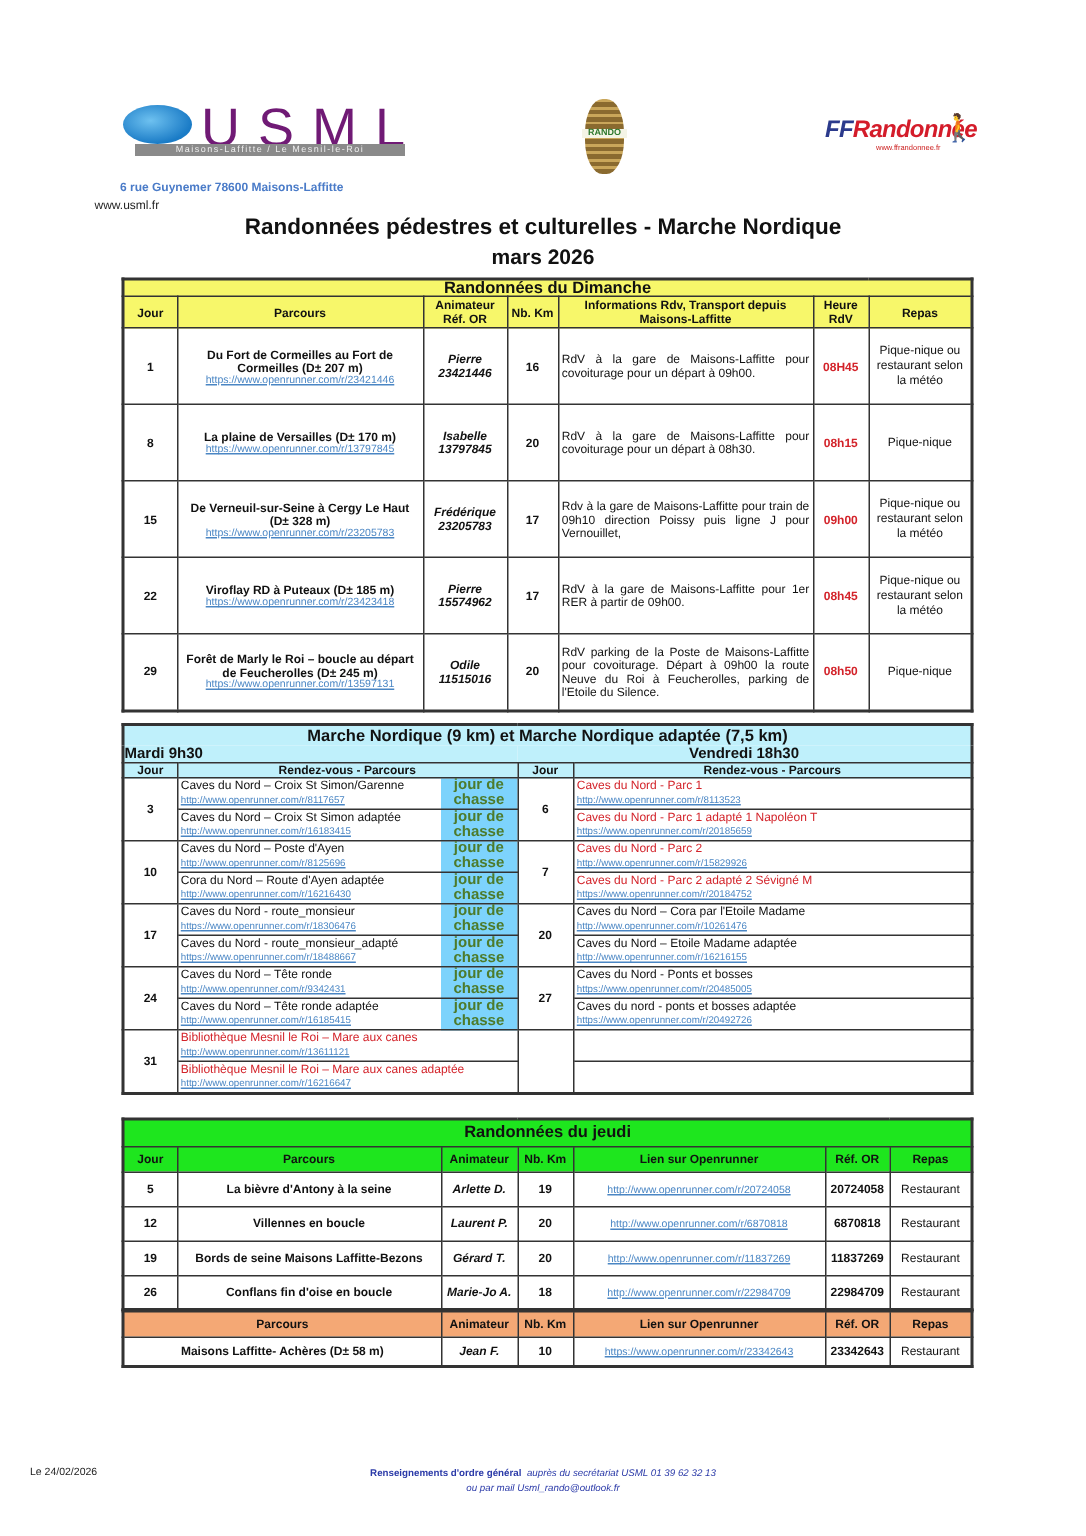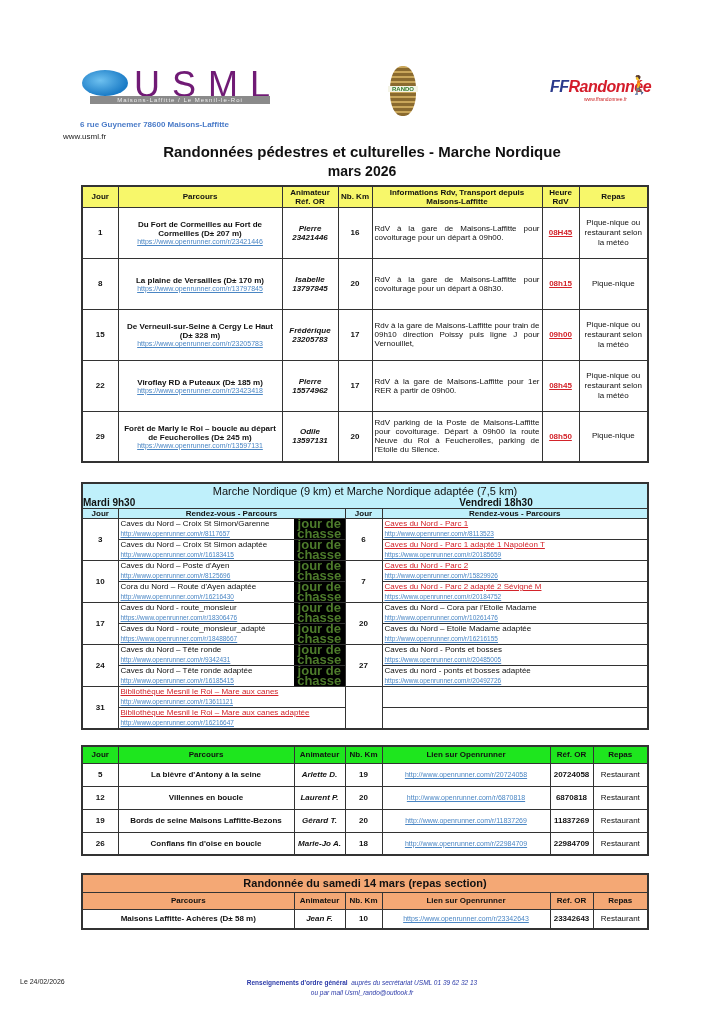--- a/index.html
+++ b/index.html
@@ -24,41 +24,41 @@
   .website { position: absolute; left: 63px; top: 132px; font-size: 8px; color: #222; }
 
   .title { position: absolute; left: 0; width: 724px; top: 143px; text-align: center; font-size: 15px; font-weight: bold; }
   .subtitle { position: absolute; left: 0; width: 724px; top: 163px; text-align: center; font-size: 14px; font-weight: bold; }
 
   table { border-collapse: collapse; position: absolute; left: 81px; width: 566px; table-layout: fixed; }
   td, th { border: 1px solid #333; font-size: 8px; padding: 0 2px; vertical-align: middle; }
   .center { text-align: center; }
   .b { font-weight: bold; }
   .i { font-style: italic; }
-  .red { color: #d3232a; text-decoration: underline; }
+  .red { color: #d3232a; }
   .link { color: #4a86c4; text-decoration: underline; font-size: 7px; }
   .just { text-align: justify; }
 
   
   #t-dim { top: 185px; border: 2px solid #333; }
   #t-dim .hdr { background: #f7f76a; }
   #t-dim .title-row td { font-size: 11px; font-weight: bold; text-align: center; height: 11px; line-height: 10px; padding: 0; }
   #t-dim .head-row th { font-size: 8px; font-weight: bold; height: 21px; line-height: 9px; }
 
   
   #t-nord { top: 482px; border: 2px solid #333; }
   #t-nord .hdr { background: #bff0fb; }
   #t-nord .hdr td { border-left: none; border-right: none; border-top:none; border-bottom: none; }
-  #t-nord .title-row td { font-size: 11px; font-weight: normal; text-align: center; height: 14px; padding: 0; }
+  #t-nord .title-row td { font-size: 11px; font-weight: bold; text-align: center; height: 14px; padding: 0; }
   #t-nord .day-row td { font-size: 10px; font-weight: bold; height: 11px; padding: 0; }
   #t-nord .head-row th { font-size: 8px; font-weight: bold; height: 10px; line-height: 9px; padding: 0; background: #bff0fb; }
   #t-nord td.jour { font-weight: bold; text-align: center; font-size: 8px; }
   #t-nord td.entry { height: 21px; line-height: 10px; font-size: 8px; padding: 0 2px; }
   #t-nord td.entry .link { font-size: 6.5px; }
-  #t-nord td.chasse { background: #000000; color: #4d7b2b; font-weight: bold; text-align: center; font-size: 13px; line-height: 10px; border-left: none; }
+  #t-nord td.chasse { background: #7dd3fc; color: #4d7b2b; font-weight: bold; text-align: center; font-size: 10px; line-height: 10px; border-left: none; }
   #t-nord td.entry-l { border-right: none; }
 
   
   #t-jeu { top: 745px; border: 2px solid #333; }
   #t-jeu .hdr { background: #1ee61e; }
   #t-jeu .title-row td { font-size: 11px; font-weight: bold; text-align: center; height: 18px; }
   #t-jeu .head-row th { font-size: 8px; font-weight: bold; height: 17px; }
   #t-jeu td { height: 23px; }
 
   
@@ -101,20 +101,23 @@
   <colgroup>
     <col style="width:36px">
       <col style="width:164px">
       <col style="width:56px">
       <col style="width:34px">
       <col style="width:170px">
       <col style="width:37px">
       <col style="width:69px">
   </colgroup>
   <tbody>
+      <tr class="hdr title-row">
+    <td colspan="7">Randonnées du Dimanche</td>
+  </tr>
   <tr class="hdr head-row">
     <th>Jour</th>
     <th>Parcours</th>
     <th>Animateur Réf. OR</th>
     <th>Nb. Km</th>
     <th>Informations Rdv, Transport depuis Maisons-Laffitte</th>
     <th>Heure RdV</th>
     <th>Repas</th>
   </tr>
   </tbody>
@@ -180,21 +183,21 @@
         <td class="center" style="line-height: 10px;">Pique-nique ou restaurant selon la météo</td>
       </tr>
       <tr style="height: 51px;">
         <td class="center b">29</td>
         <td class="center">
           <div class="b">Forêt de Marly le Roi – boucle au départ de Feucherolles (D± 245 m)</div>
           <div class="link">https://www.openrunner.com/r/13597131</div>
         </td>
         <td class="center b i">
           <div>Odile</div>
-          <div>13597131</div>
+          <div>11515016</div>
         </td>
         <td class="center b">20</td>
         <td class="just">RdV parking de la Poste de Maisons-Laffitte pour covoiturage. Départ à 09h00 la route Neuve du Roi à Feucherolles, parking de l'Etoile du Silence.</td>
         <td class="center b red">08h50</td>
         <td class="center" style="line-height: 10px;">Pique-nique</td>
       </tr>
     </tbody>
 </table>
 
 <table id="t-nord">
@@ -346,20 +349,23 @@
   <colgroup>
     <col style="width:36px">
       <col style="width:176px">
       <col style="width:51px">
       <col style="width:37px">
       <col style="width:168px">
       <col style="width:43px">
       <col style="width:55px">
   </colgroup>
   <tbody>
+      <tr class="hdr title-row">
+    <td colspan="7">Randonnées du jeudi</td>
+  </tr>
   <tr class="hdr head-row">
     <th>Jour</th>
     <th>Parcours</th>
     <th>Animateur</th>
     <th>Nb. Km</th>
     <th>Lien sur Openrunner</th>
     <th>Réf. OR</th>
     <th>Repas</th>
   </tr>
   </tbody>
@@ -406,23 +412,20 @@
 <table id="t-sam">
   <colgroup>
     <col style="width:212px">
       <col style="width:51px">
       <col style="width:37px">
       <col style="width:168px">
       <col style="width:43px">
       <col style="width:55px">
   </colgroup>
   <tbody>
-      <tr class="hdr title-row">
-    <td colspan="6">Randonnée du samedi 14 mars (repas section)</td>
-  </tr>
   <tr class="hdr head-row">
     <th>Parcours</th>
     <th>Animateur</th>
     <th>Nb. Km</th>
     <th>Lien sur Openrunner</th>
     <th>Réf. OR</th>
     <th>Repas</th>
   </tr>
   </tbody>
     <tbody id="sam-body">

